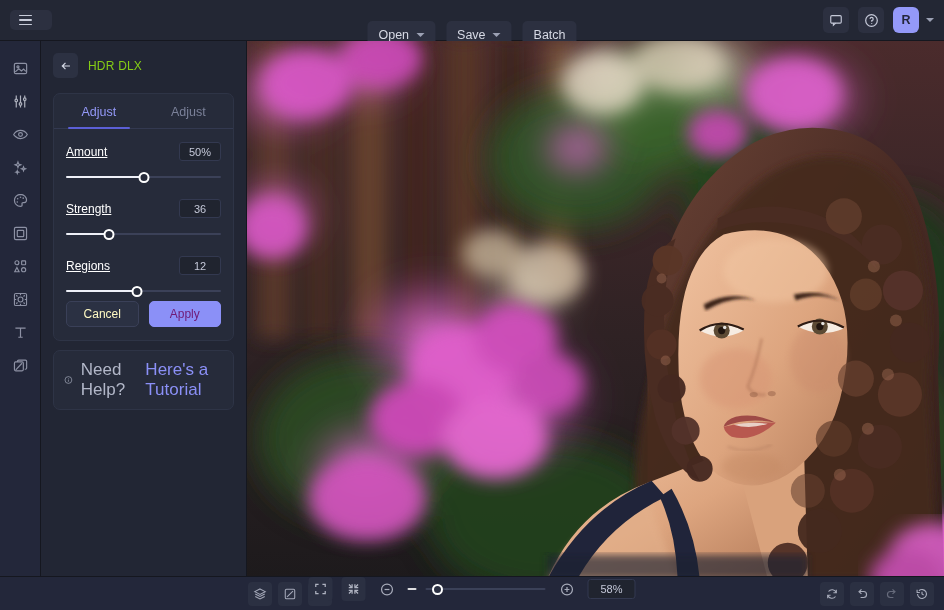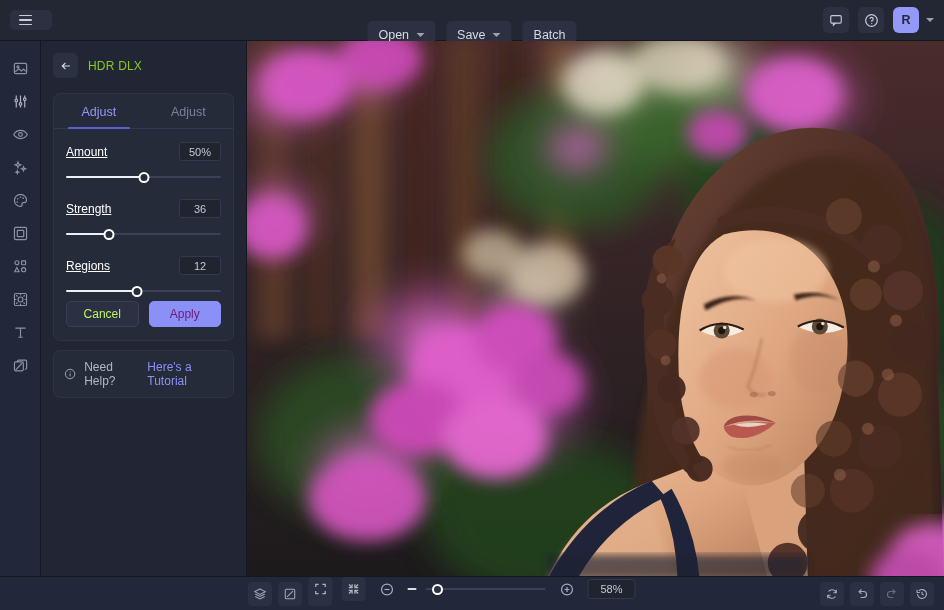--- a/index.html
+++ b/index.html
@@ -166,30 +166,30 @@
     border: 2px solid #ffffff;
     transform: translateX(-50%);
     cursor: grab;
   }
 
   .actions { display: flex; gap: 10px; padding: 0 12px; margin-top: 3px; }
   .btn {
     flex: 1; height: 26px; border-radius: 5px;
     font-size: 12px; font-family: inherit; cursor: pointer;
     border: 1px solid #3a4058;
-    background: #2b3143; color: #bef264;
+    background: #2b3143; color: #fef9c3;
     display:flex; align-items:center; justify-content:center;
   }
   .btn.primary { background: #8b90f7; border-color: #8b90f7; color: #701a75; }
 
   .help {
     background: #262b3a; border: 1px solid #2e3446; border-radius: 7px;
     padding: 9px 10px;
     display: flex; align-items: center; gap: 8px;
-    font-size: 12px; cursor: pointer;
+    font-size: 17px; cursor: pointer;
   }
   .help-text { color: #b2b7c8; }
   .help-link { color: #8b90f7; }
 
   
   .canvas-wrap {
     flex: 1; min-width: 0;
     background: #1b1e29;
     display: flex; align-items: stretch; justify-content: center;
     padding: 0;

